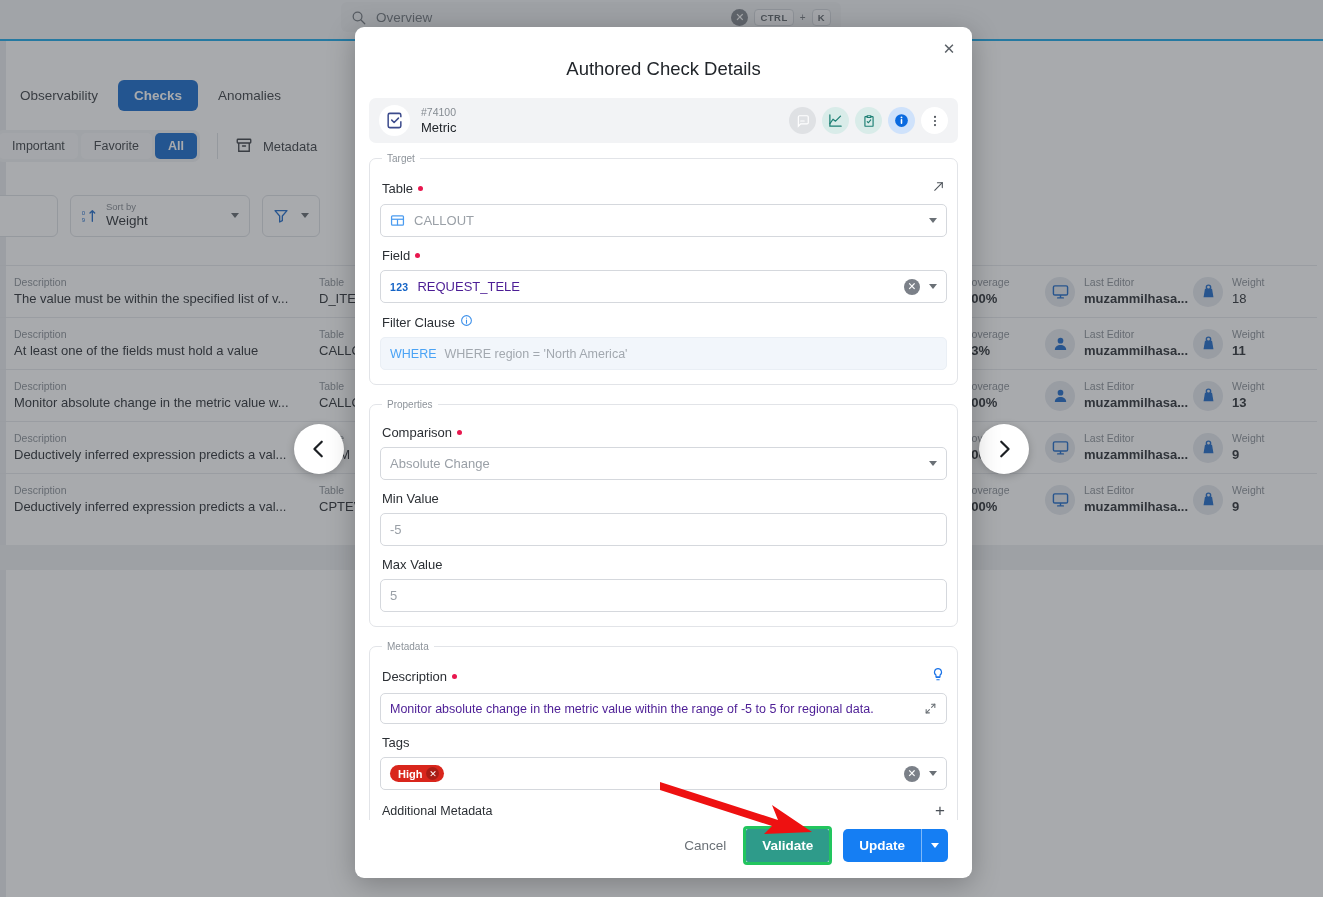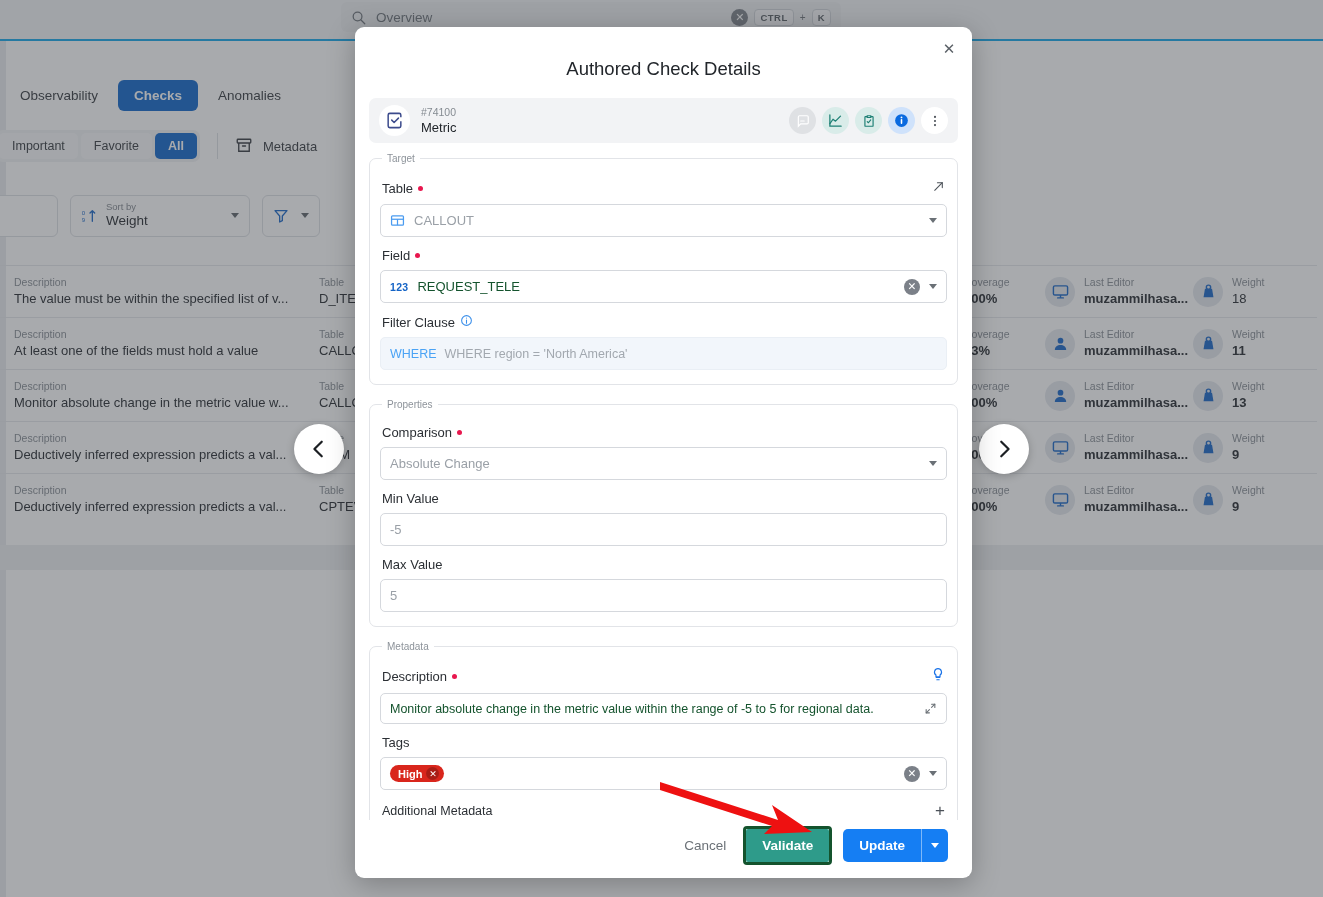--- a/index.html
+++ b/index.html
@@ -155,21 +155,21 @@
   }
   .flabel-row { display: flex; align-items: center; margin: 5px 2px 7px 2px; }
   .flabel-row .flabel { margin: 0; }
   .req-dot { width: 5px; height: 5px; border-radius: 50%; background: #e8174e; display: inline-block; }
 
   .input {
     height: 33px; border: 1px solid #d5d8dd; border-radius: 5px; background: #fff;
     display: flex; align-items: center; padding: 0 9px; gap: 9px; font-size: 13px;
   }
   .input .ph { color: #9aa0a7; }
-  .input .val { color: #14532d; }
+  .input .val { color: #4c1d95; }
   .input-right { margin-left: auto; display: flex; align-items: center; gap: 9px; }
   .xcircle {
     width: 16px; height: 16px; border-radius: 50%; background: #7b8088;
     display: flex; align-items: center; justify-content: center;
     color: #fff; font-size: 10.5px; line-height: 1; flex: none;
   }
   .dd-caret { width: 0; height: 0; border-left: 4.5px solid transparent; border-right: 4.5px solid transparent; border-top: 5.5px solid #6a7076; }
 
   .filter-input {
     height: 33px; border-radius: 5px; background: #f2f6fb; border: 1px solid #eaeff5;
@@ -190,21 +190,21 @@
   }
   .addmeta-row { display: flex; align-items: center; margin: 12px 2px 2px 2px; }
   .addmeta-title { font-size: 12.5px; color: #2b2f34; }
   .addmeta-plus { margin-left: auto; font-size: 17px; color: #4b5158; line-height: 1; }
 
   .modal-footer {
     height: 58px; display: flex; align-items: center; justify-content: flex-end;
     gap: 11px; padding: 0 24px 8px 0;
   }
   .btn-cancel { font-size: 13.5px; color: #6b7177; padding: 8px 6px; }
-  .btn-validate-wrap { border: 3px solid #14532d; border-radius: 4px; padding: 0; }
+  .btn-validate-wrap { border: 3px solid #22c55e; border-radius: 4px; padding: 0; }
   .btn-validate {
     background: #2e9b8a; color: #fff; font-size: 13.5px; font-weight: 600;
     padding: 9px 16px; border-radius: 2px; display: block;
   }
   .btn-update {
     background: #157ef3; color: #fff; font-size: 13.5px; font-weight: 600;
     padding: 9px 16px; border-radius: 5px 0 0 5px;
   }
   .btn-update-caret {
     background: #157ef3; border-left: 1px solid rgba(255,255,255,.45);

